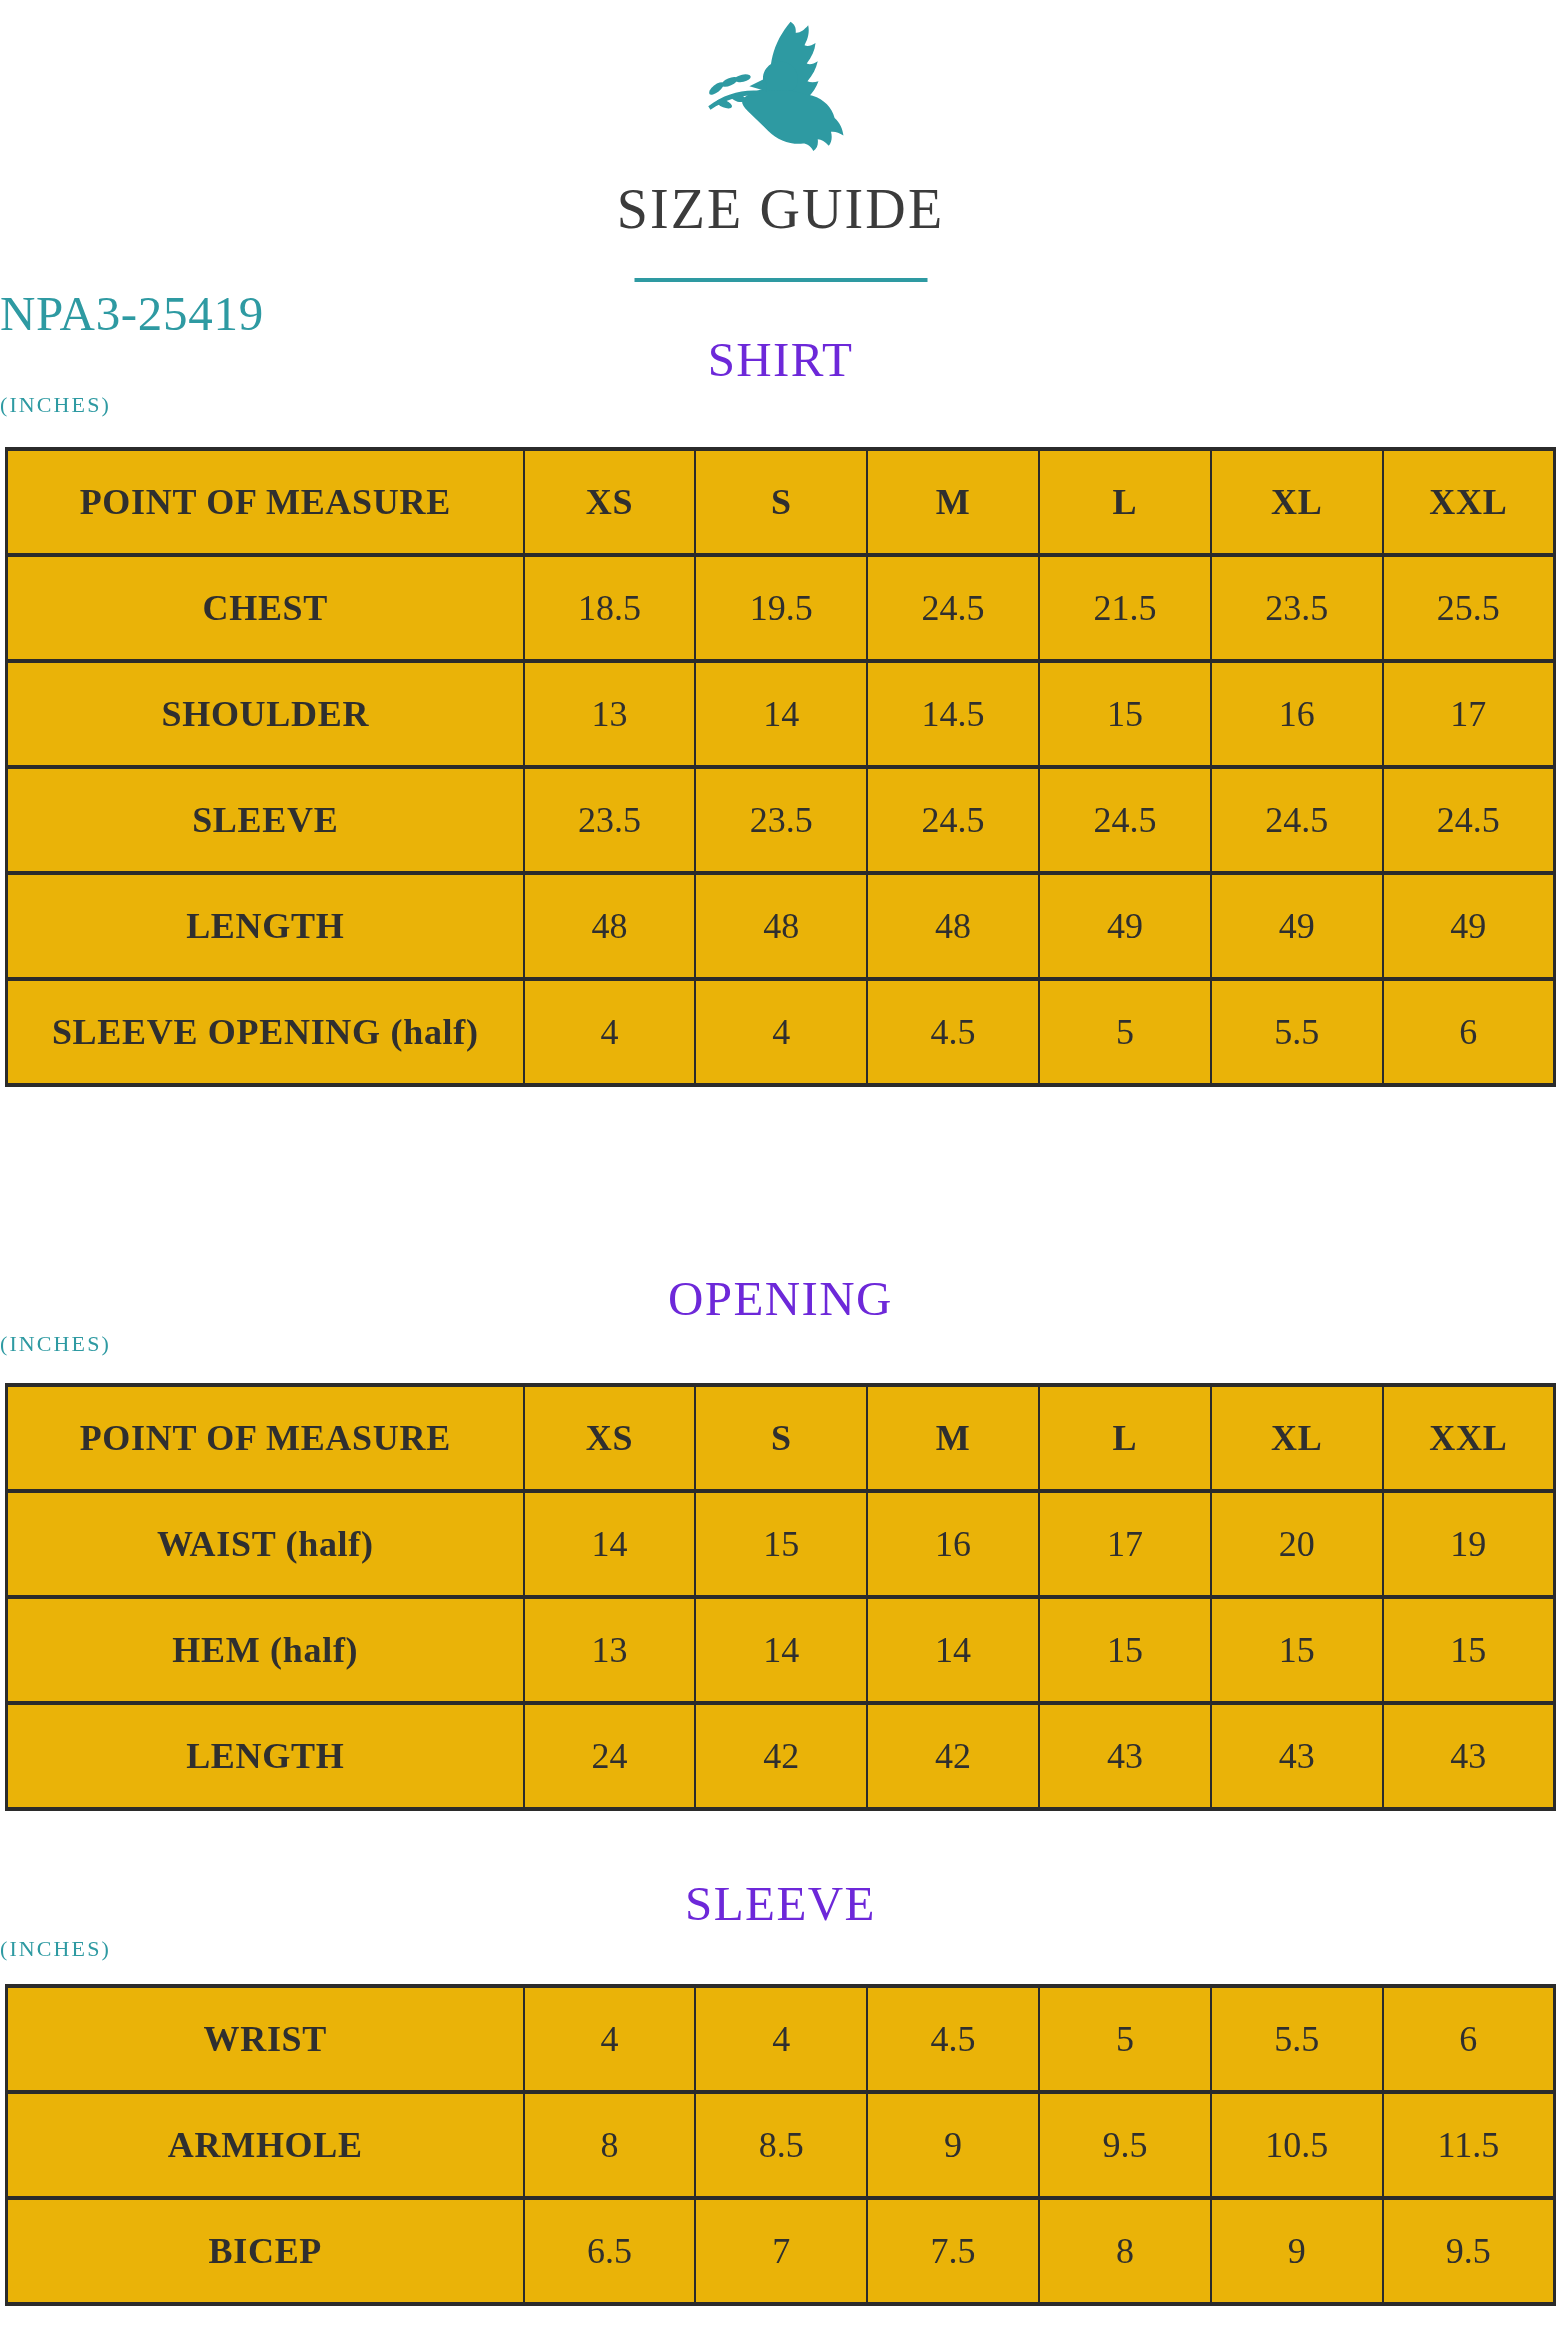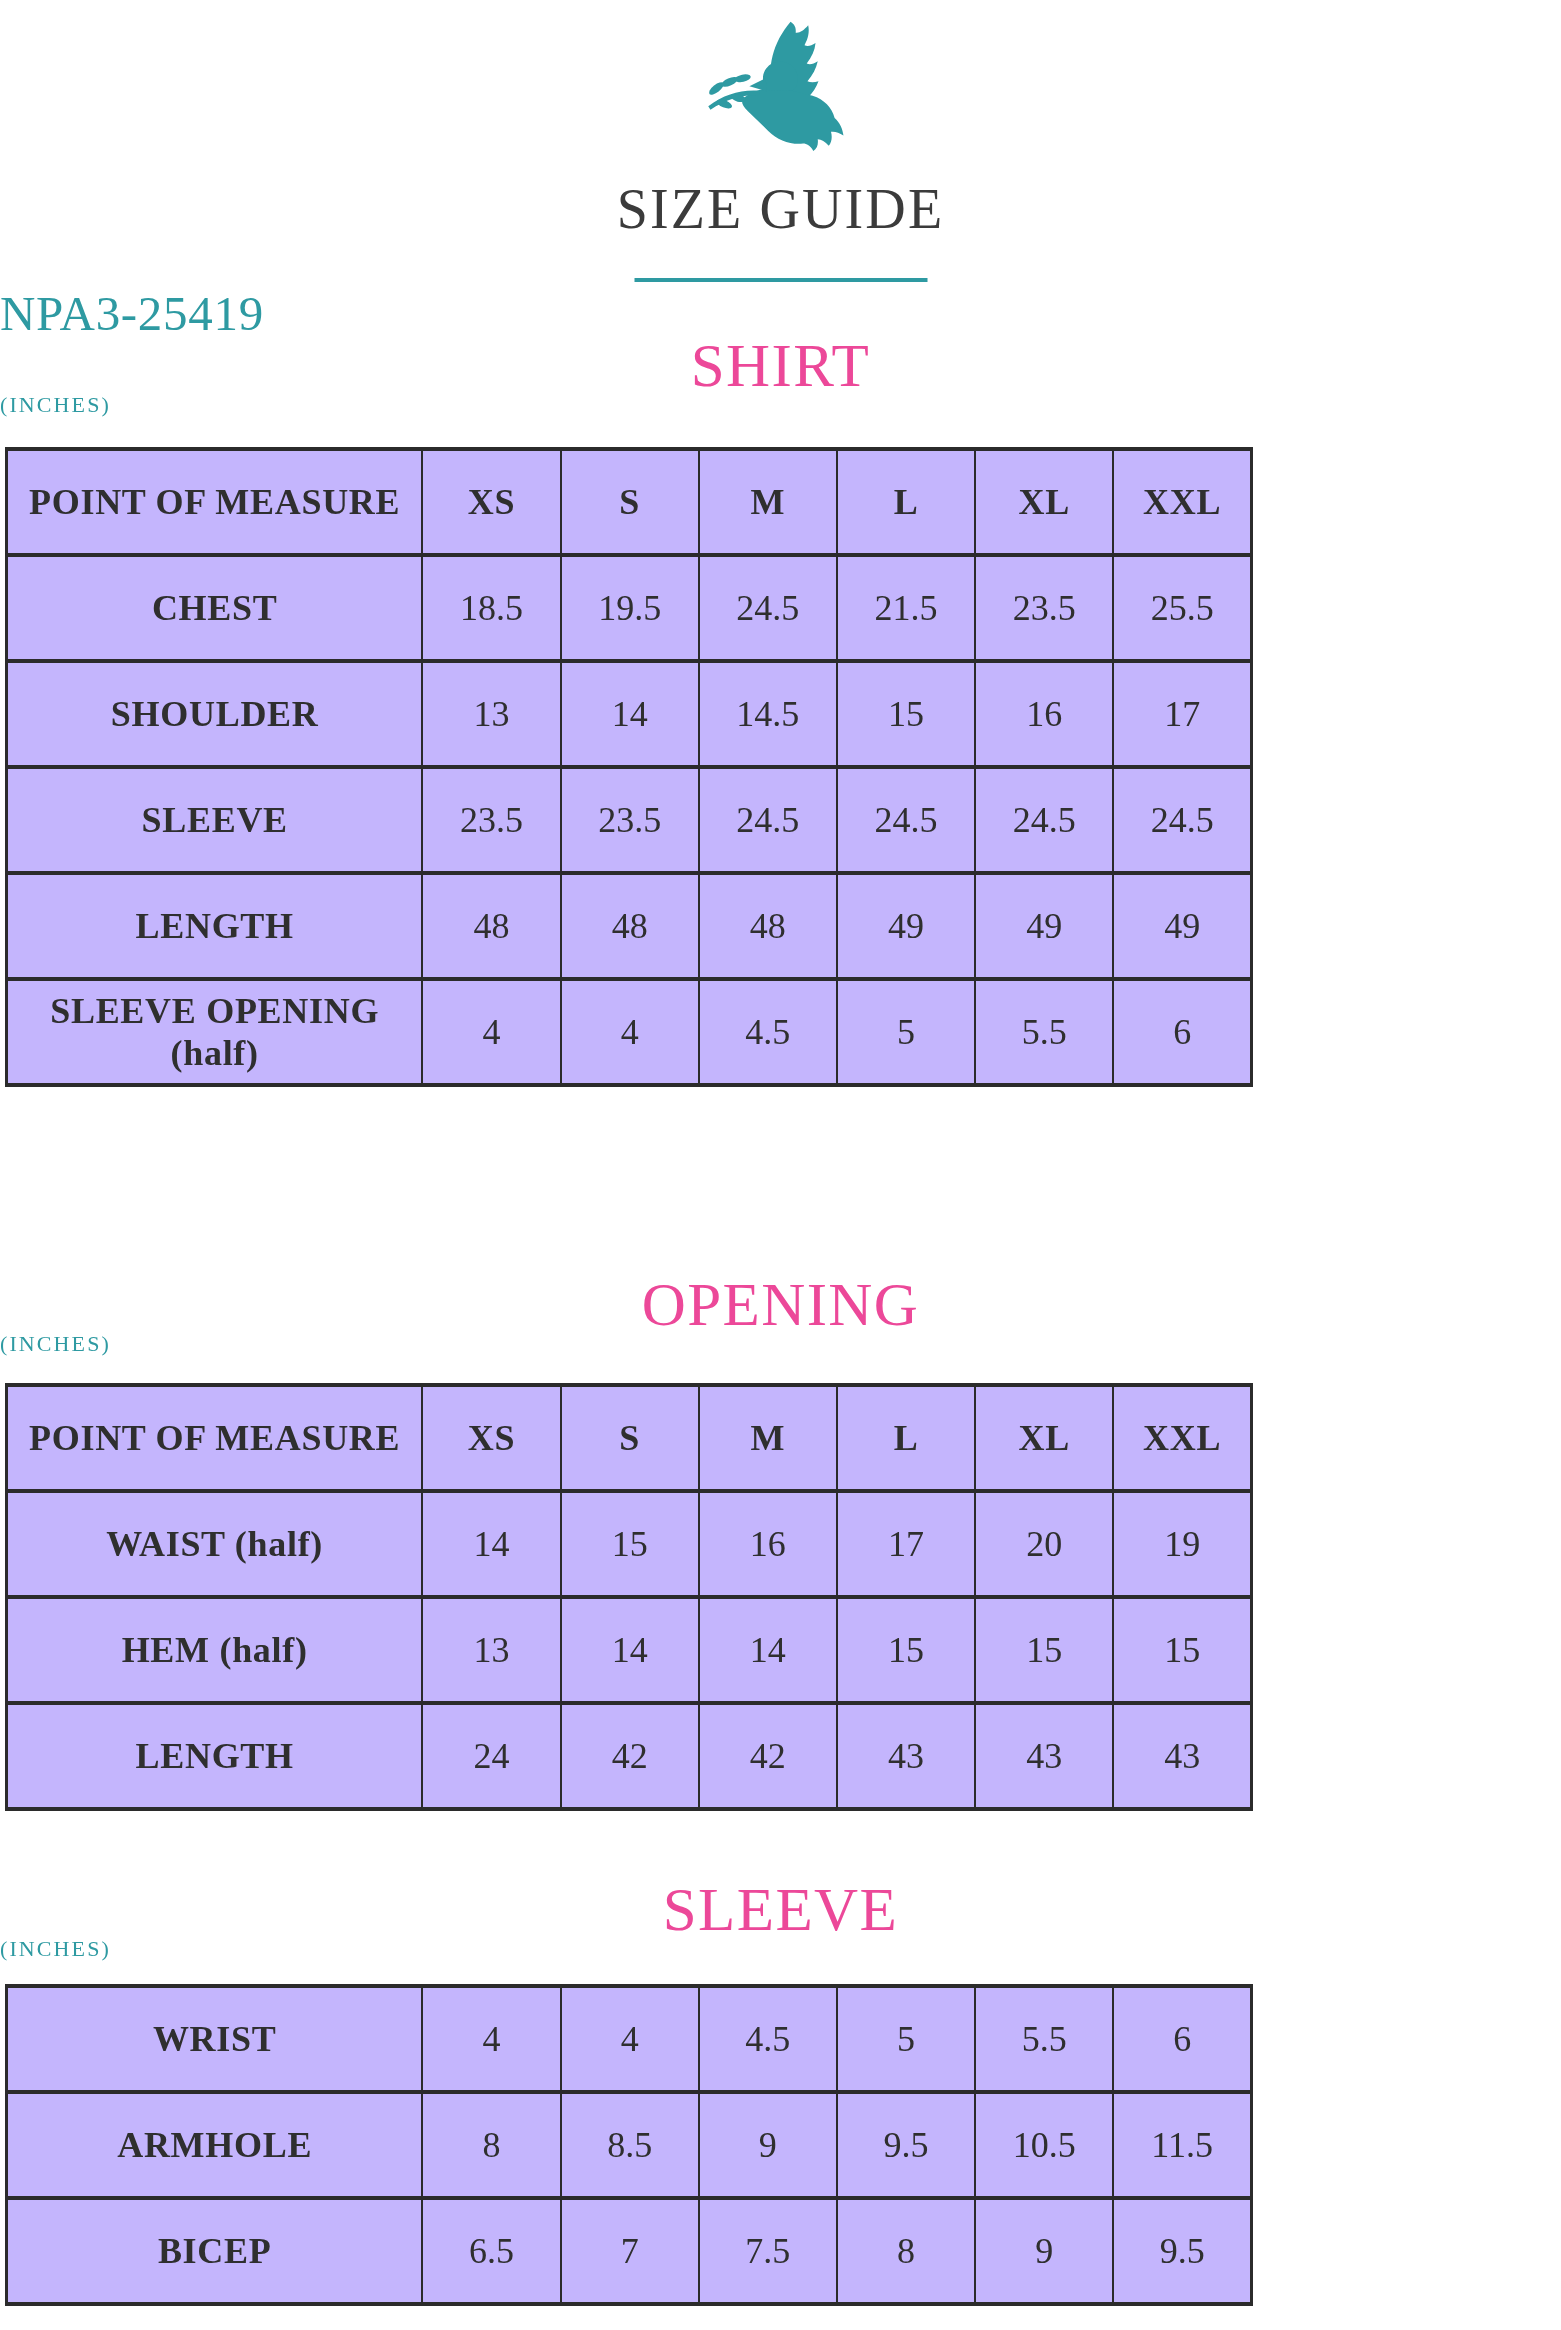--- a/index.html
+++ b/index.html
@@ -53,24 +53,24 @@
     text-align: left;
     font-size: 49px;
     letter-spacing: 0.7px;
     color: #2E9AA2;
   }
   .section-heading {
     position: absolute;
     left: 0;
     width: 100%;
     text-align: center;
-    font-size: 61px;
+    font-size: 49px;
     line-height: 1;
     letter-spacing: 1.4px;
-    color: #ec4899;
+    color: #6d28d9;
   }
   .section-unit {
     position: absolute;
     left: 0;
     width: 100%;
     text-align: left;
     font-size: 22px;
     line-height: 1;
     letter-spacing: 2.1px;
     color: #2E9AA2;
@@ -78,24 +78,24 @@
   .heading-shirt   { top: 335px; }
   .unit-shirt      { top: 394px; }
   .heading-trouser { top: 1274px; }
   .unit-trouser    { top: 1333px; }
   .heading-sleeve  { top: 1879px; }
   .unit-sleeve     { top: 1938px; }
 
   table.size-table {
     position: absolute;
     left: 5px;
-    width: 1248px;
+    width: 1551px;
     border-collapse: collapse;
     table-layout: fixed;
-    background: #c4b5fd;
+    background: #eab308;
   }
   .table-shirt   { top: 447px; }
   .table-trouser { top: 1383px; }
   .table-sleeve  { top: 1984px; }
 
   table.size-table tr { height: 106px; }
   table.size-table th,
   table.size-table td {
     border: 2.9px solid #2b2b2b;
     border-top-width: 4.3px;

